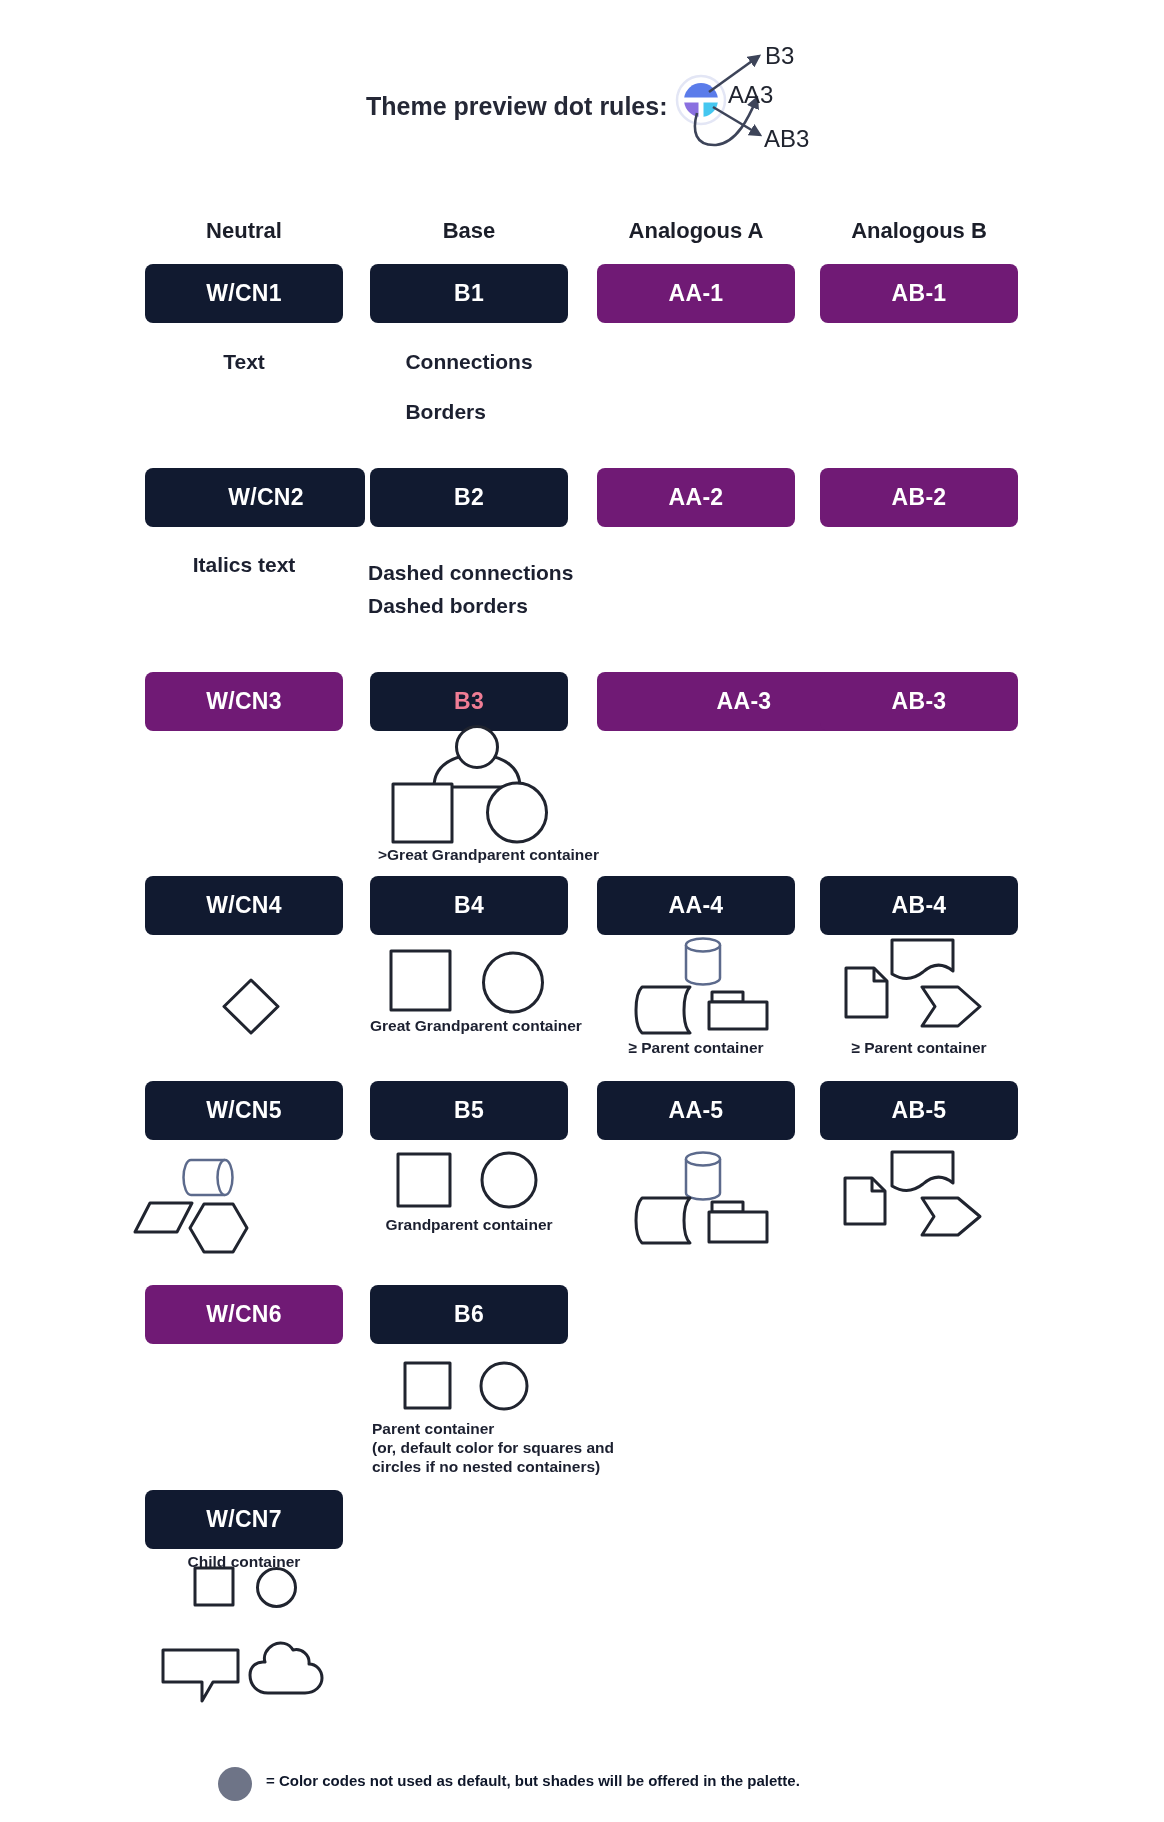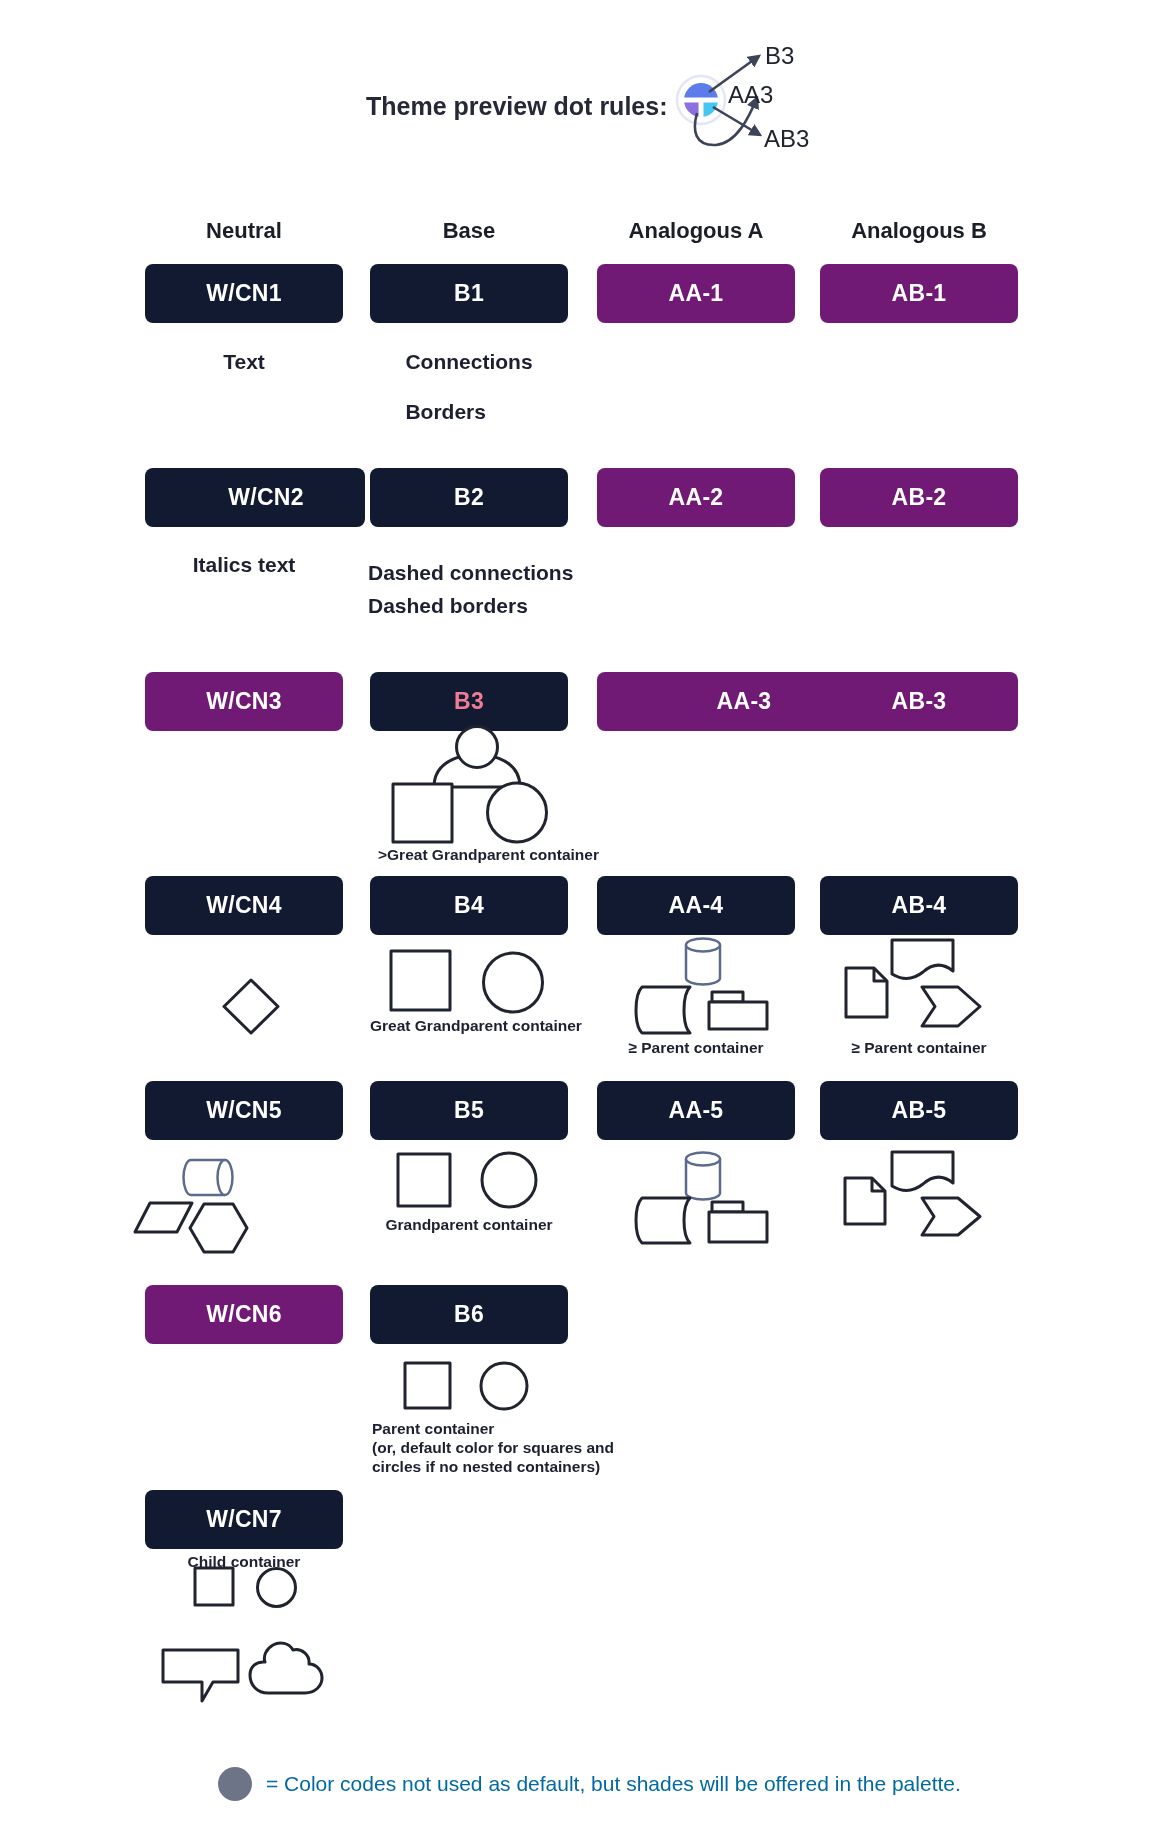--- a/index.html
+++ b/index.html
@@ -22,21 +22,21 @@
   .nowrap{white-space:nowrap;}
   .cap-center-block{position:absolute;width:198px;display:flex;justify-content:center;}
   .cap-center-block > div{text-align:left;white-space:nowrap;}
   .shape-svg{position:absolute;overflow:visible;}
   .s{fill:#ffffff;stroke:#20242f;stroke-width:3;stroke-linejoin:round;}
   .sl{fill:none;stroke:#20242f;stroke-width:3;stroke-linejoin:round;}
   .cyl{fill:#ffffff;stroke:#5c6a8c;stroke-width:2.5;}
   .arrow{fill:none;stroke:#3d4459;stroke-width:2.6;}
   .footer-dot{position:absolute;left:218px;top:1767px;width:34px;height:34px;
               border-radius:50%;background:#6e7487;}
-  .footer-text{position:absolute;left:266px;top:1772px;font-size:21px;font-weight:400;color:#0369a1;}
+  .footer-text{position:absolute;left:266px;top:1772px;font-size:15px;font-weight:700;color:#0f172a;}
 </style>
 </head>
 <body>
 
 <div class="canvas">
 
   <div class="title">Theme preview dot rules:</div>
 
   <svg class="shape-svg" style="left:640px;top:28px;" width="190" height="140" viewBox="0 0 190 140">
     <defs>

